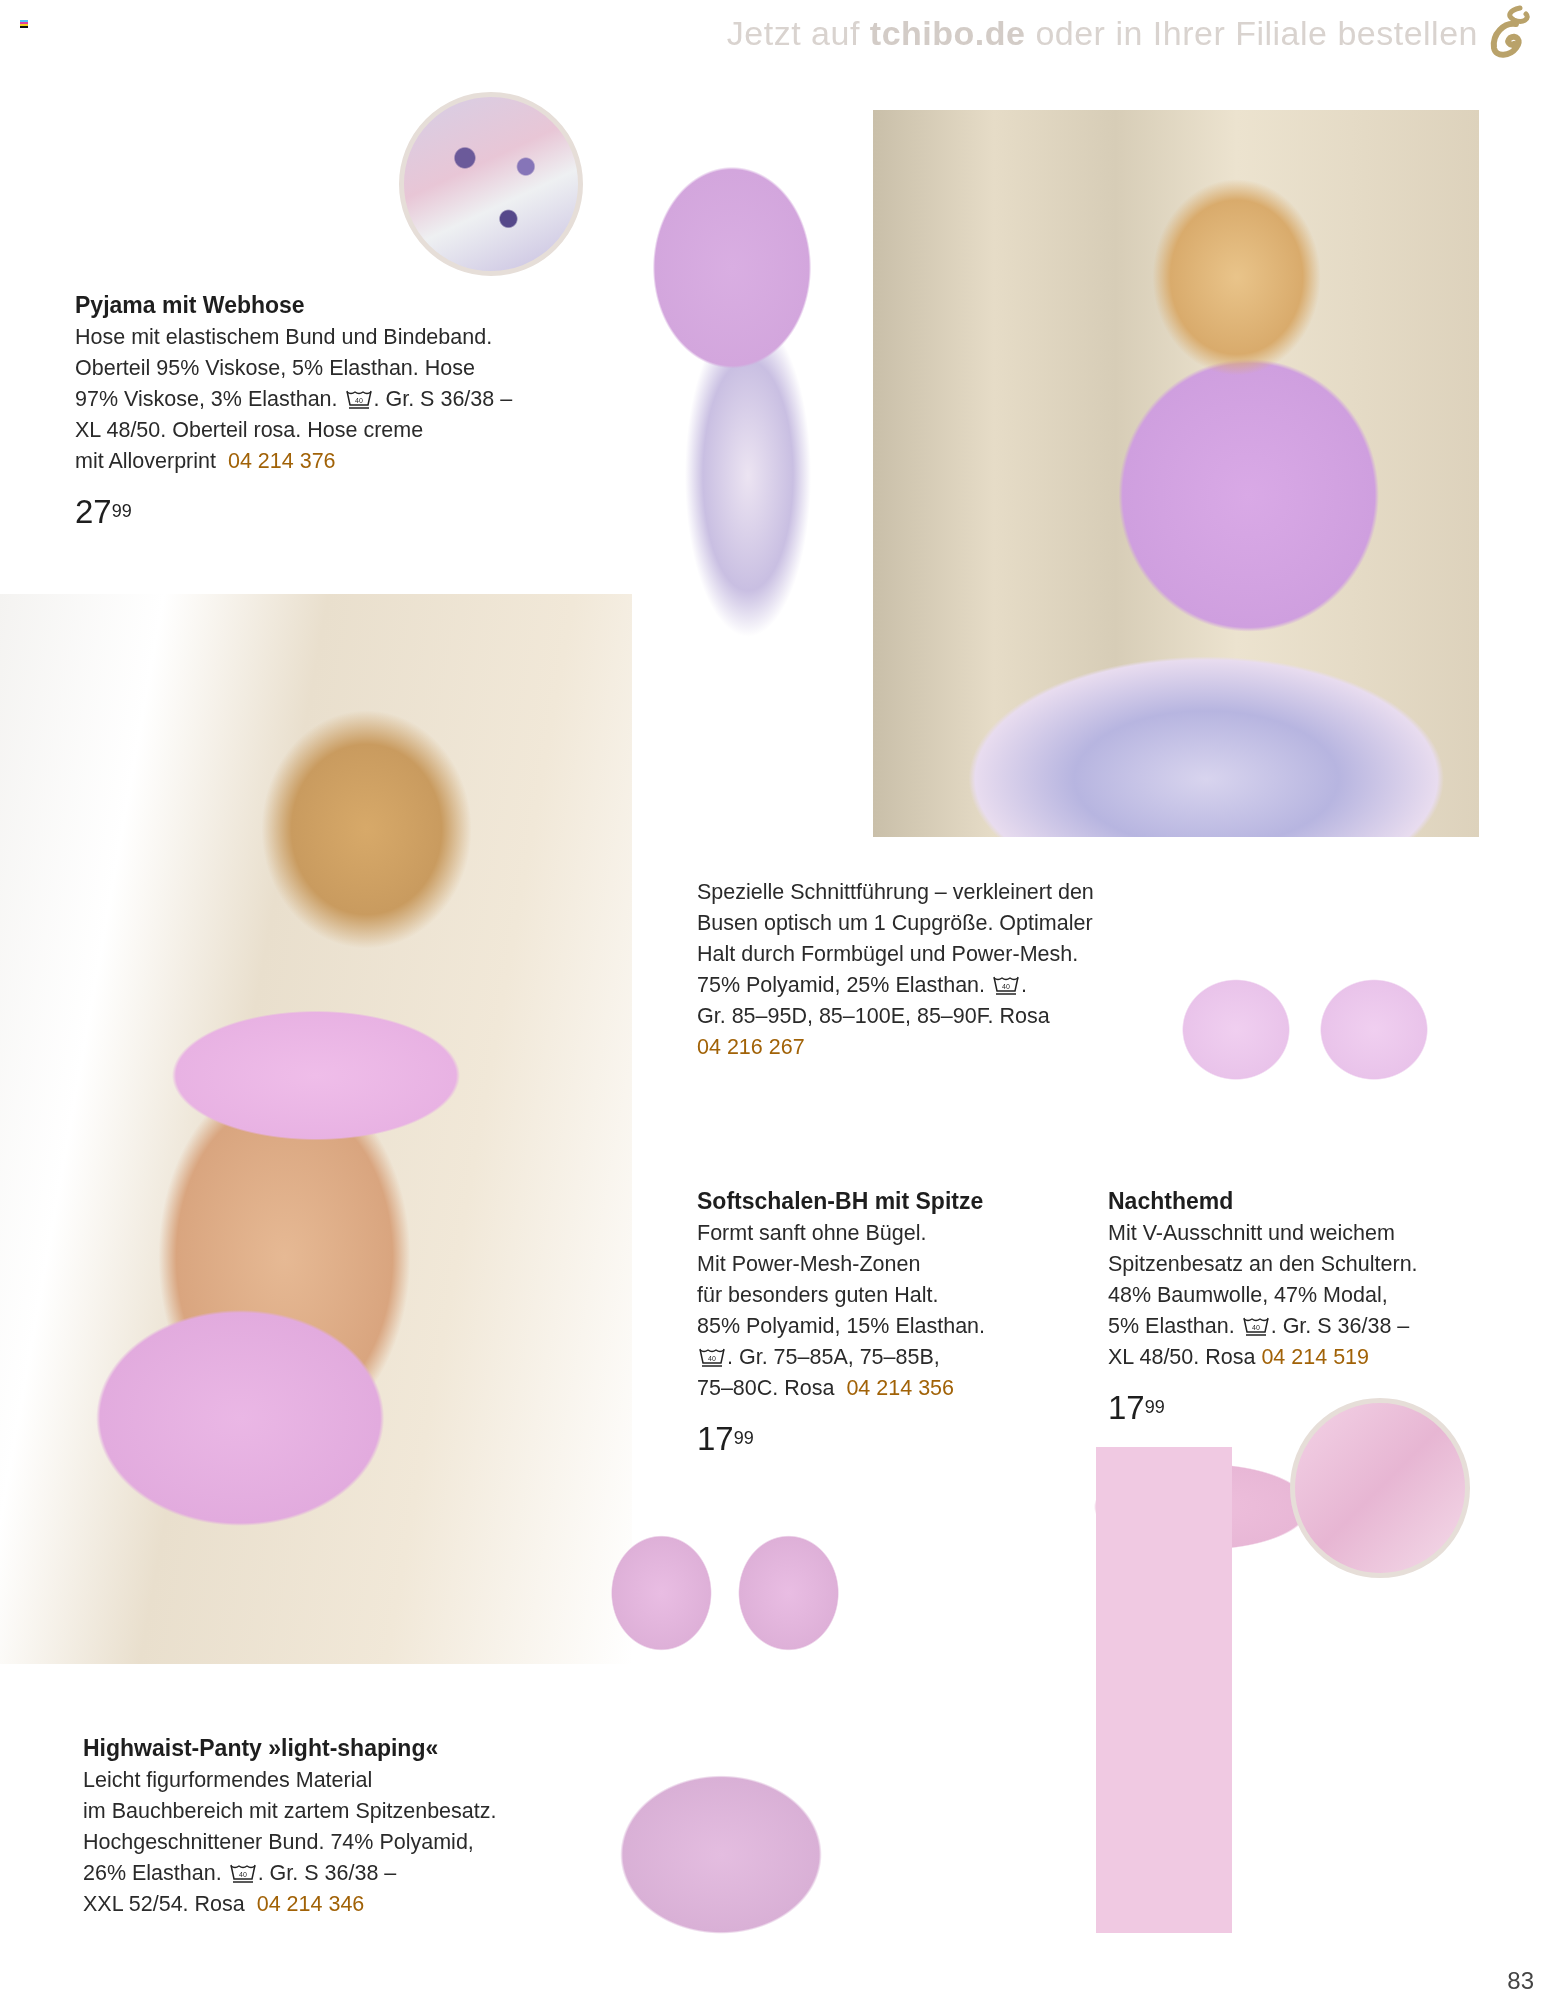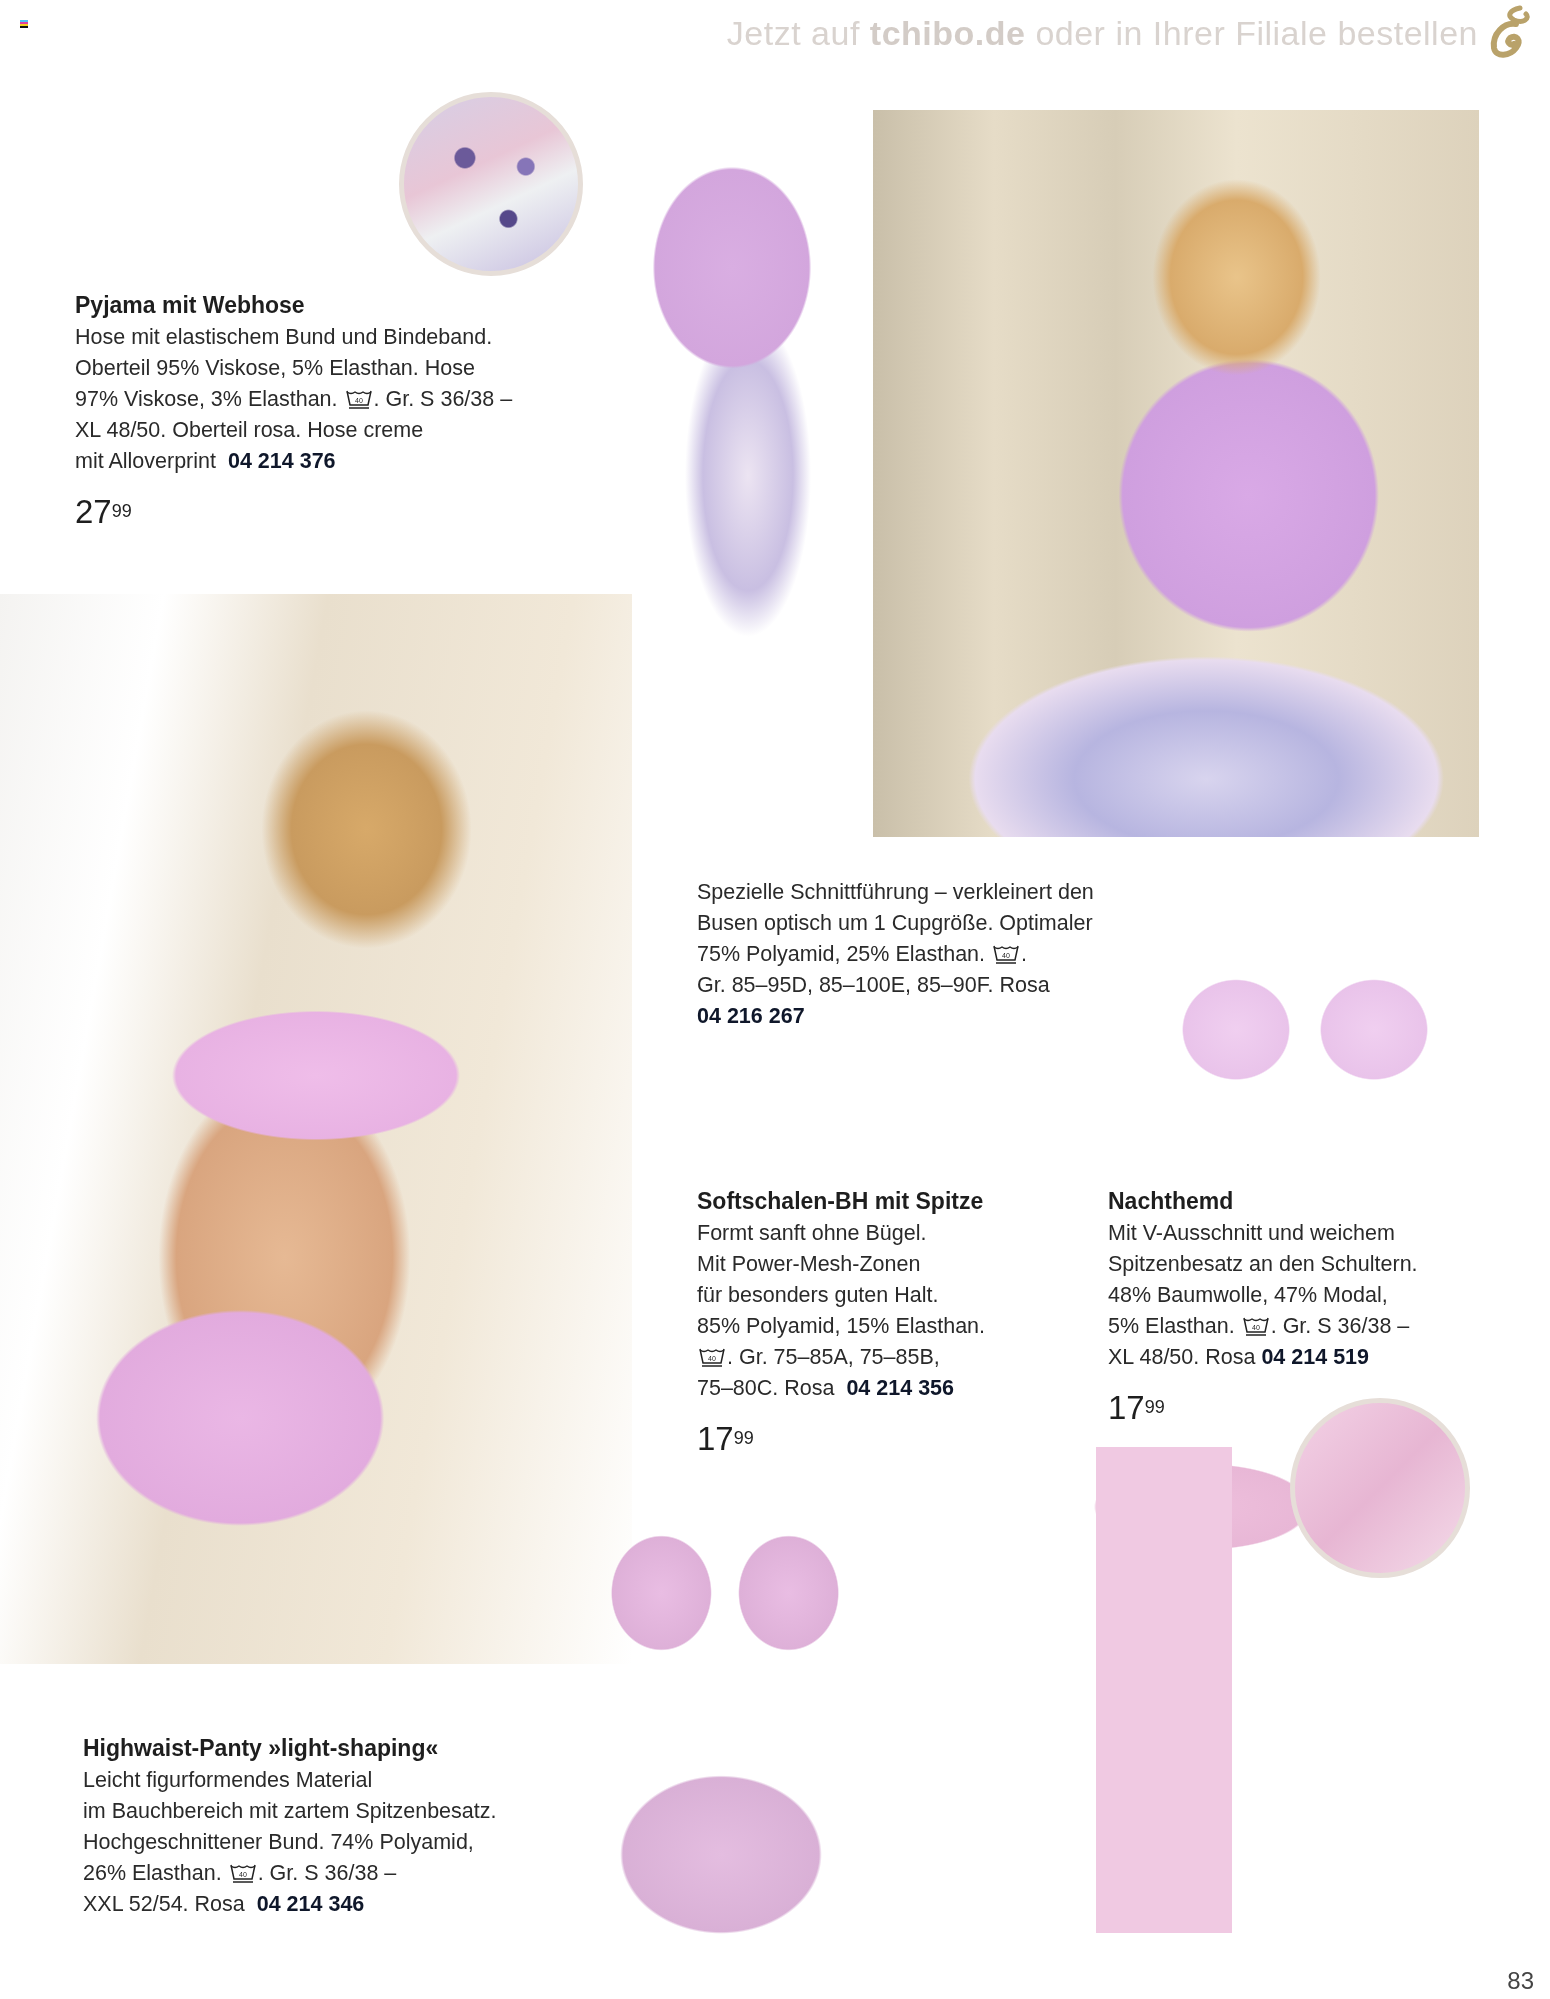--- a/index.html
+++ b/index.html
@@ -10,21 +10,21 @@
   
   .color-swatch { left: 20px; top: 20px; width: 8px; height: 9px; }
   .color-swatch span { display: block; height: 2px; }
   .header-text { right: 72px; top: 14px; font-size: 34px; color: #d9d3cf; letter-spacing: 0.5px; white-space: nowrap; }
   .header-text b { font-weight: 700; color: #d3ccc7; }
   .logo { right: 14px; top: 4px; width: 56px; height: 56px; }
 
   
   .product { font-size: 21.5px; line-height: 31px; color: #2a2a2a; }
   .product .title { font-weight: 700; font-size: 23px; color: #1e1e1e; margin-bottom: 1px; }
-  .product .artno { font-weight: 700; color: #0f172a; }
+  .product .artno { font-weight: 400; color: #a16207; }
   .price { font-size: 33px; font-weight: 400; color: #1e1e1e; margin-top: 8px; line-height: 54px; }
   .price sup { font-size: 18px; vertical-align: top; position: relative; top: -1px; }
   .wash-icon { display: inline-block; width: 26px; height: 20px; vertical-align: -3px; margin: 0 2px; }
 
   
   .photo { overflow: hidden; }
   .photo-pyjama-model {
     left: 873px; top: 110px; width: 606px; height: 727px;
     background:
       radial-gradient(ellipse 120px 140px at 60% 23%, #e9c48a 0%, #d9ab6c 55%, transparent 70%),
@@ -127,20 +127,21 @@
           <line x1="3" y1="19" x2="23" y2="19" stroke="#222" stroke-width="1.5"></line>
         </svg></span><span>. Gr. S 36/38 –</span></div>
   <div>XL 48/50. Oberteil rosa. Hose creme</div>
   <div><span>mit Alloverprint</span>&nbsp;&nbsp;<span class="artno">04 214 376</span></div>
   <div class="price"><span>27</span><sup>99</sup></div>
 </div>
 
 <div class="abs product" style="left:697px; top:877px; width:460px;">
   <div>Spezielle Schnittführung – verkleinert den</div>
   <div>Busen optisch um 1 Cupgröße. Optimaler</div>
+  <div>Halt durch Formbügel und Power-Mesh.</div>
   <div><span>75% Polyamid, 25% Elasthan.</span>
     <span class="wash-icon"><svg viewBox="0 0 26 20" width="26" height="20">
           <path d="M1 2 L4 16 L22 16 L25 2" fill="none" stroke="#222" stroke-width="1.5"></path>
           <path d="M1 3 Q5 6 9 3 Q13 6 17 3 Q21 6 25 3" fill="none" stroke="#222" stroke-width="1.3"></path>
           <text x="13" y="14" font-size="7" text-anchor="middle" fill="#222" font-family="Liberation Sans, sans-serif">40</text>
           <line x1="3" y1="19" x2="23" y2="19" stroke="#222" stroke-width="1.5"></line>
         </svg></span><span>.</span></div>
   <div>Gr. 85–95D, 85–100E, 85–90F. Rosa</div>
   <div class="artno">04 216 267</div>
 </div>

